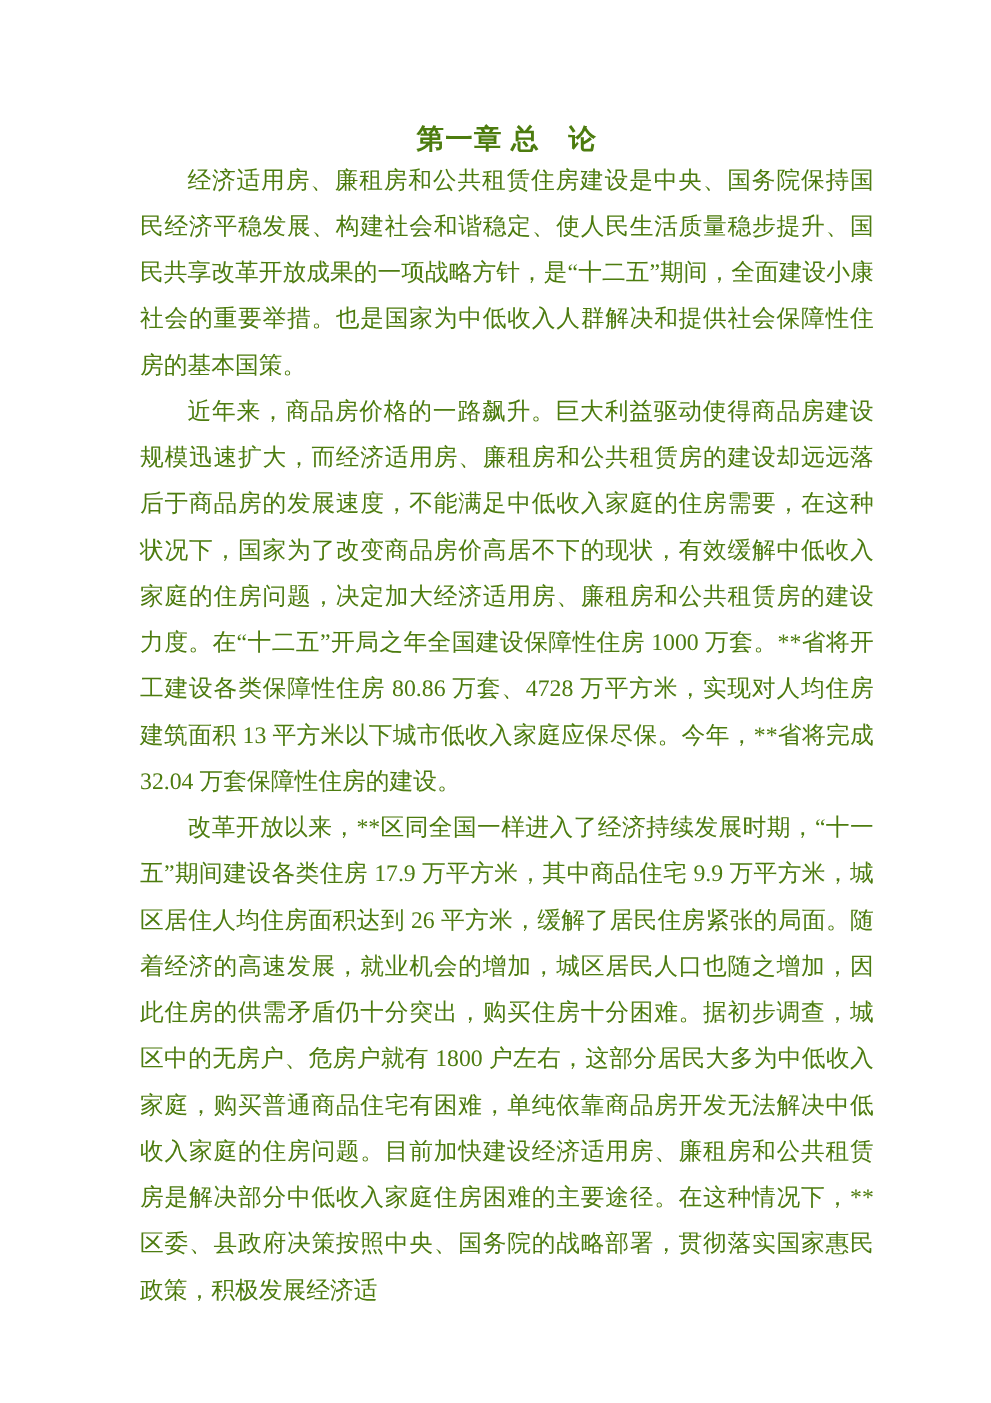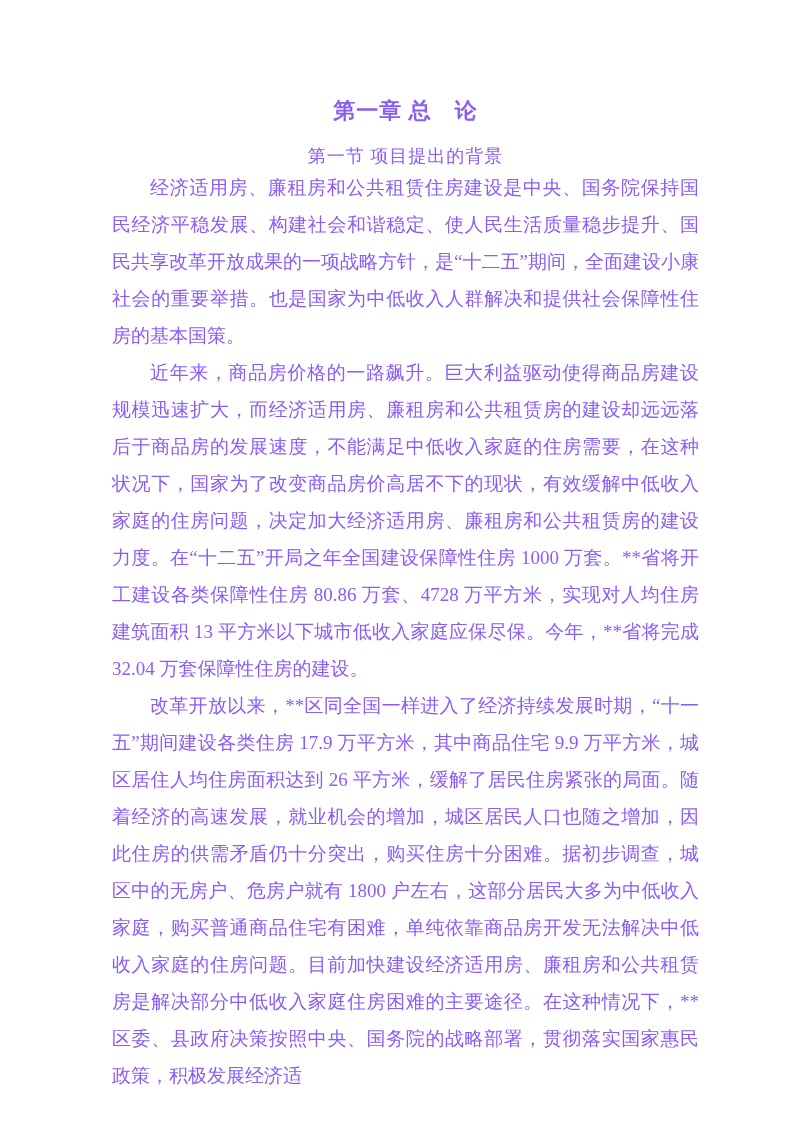--- a/index.html
+++ b/index.html
@@ -11,21 +11,21 @@
   .page {
     position: relative;
     width: 793px;
     height: 1122px;
     margin: 0 auto;
     background: #ffffff;
     box-sizing: border-box;
     padding: 96px 94px 0 112px;
     overflow: hidden;
     font-family: "Liberation Serif", "DejaVu Serif", serif;
-    color: #8b5cf6;
+    color: #4d7c0f;
   }
   .chapter-title {
     margin: 0;
     font-size: 22px;
     font-weight: 700;
     line-height: 30px;
     text-align: center;
     letter-spacing: 1px;
     white-space: pre-wrap;
   }
@@ -49,20 +49,19 @@
     text-indent: 2em;
     word-break: break-all;
   }
 </style>
 </head>
 <body>
 
 <div class="page">
   <h1 class="chapter-title">第一章 总　论</h1>
 
-  <h2 class="section-title">第一节 项目提出的背景</h2>
 
   <div class="body-text">
     <p class="body-para">经济适用房、廉租房和公共租赁住房建设是中央、国务院保持国民经济平稳发展、构建社会和谐稳定、使人民生活质量稳步提升、国民共享改革开放成果的一项战略方针，是“十二五”期间，全面建设小康社会的重要举措。也是国家为中低收入人群解决和提供社会保障性住房的基本国策。</p>
     <p class="body-para">近年来，商品房价格的一路飙升。巨大利益驱动使得商品房建设规模迅速扩大，而经济适用房、廉租房和公共租赁房的建设却远远落后于商品房的发展速度，不能满足中低收入家庭的住房需要，在这种状况下，国家为了改变商品房价高居不下的现状，有效缓解中低收入家庭的住房问题，决定加大经济适用房、廉租房和公共租赁房的建设力度。在“十二五”开局之年全国建设保障性住房 1000 万套。**省将开工建设各类保障性住房 80.86 万套、4728 万平方米，实现对人均住房建筑面积 13 平方米以下城市低收入家庭应保尽保。今年，**省将完成 32.04 万套保障性住房的建设。</p>
     <p class="body-para">改革开放以来，**区同全国一样进入了经济持续发展时期，“十一五”期间建设各类住房 17.9 万平方米，其中商品住宅 9.9 万平方米，城区居住人均住房面积达到 26 平方米，缓解了居民住房紧张的局面。随着经济的高速发展，就业机会的增加，城区居民人口也随之增加，因此住房的供需矛盾仍十分突出，购买住房十分困难。据初步调查，城区中的无房户、危房户就有 1800 户左右，这部分居民大多为中低收入家庭，购买普通商品住宅有困难，单纯依靠商品房开发无法解决中低收入家庭的住房问题。目前加快建设经济适用房、廉租房和公共租赁房是解决部分中低收入家庭住房困难的主要途径。在这种情况下，**区委、县政府决策按照中央、国务院的战略部署，贯彻落实国家惠民政策，积极发展经济适</p>
   </div>
 </div>
 
 </body></html>

